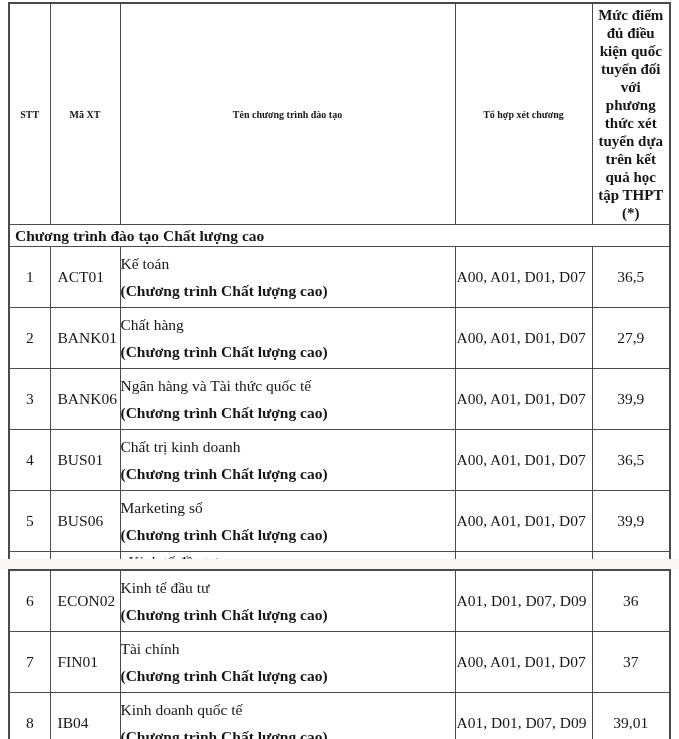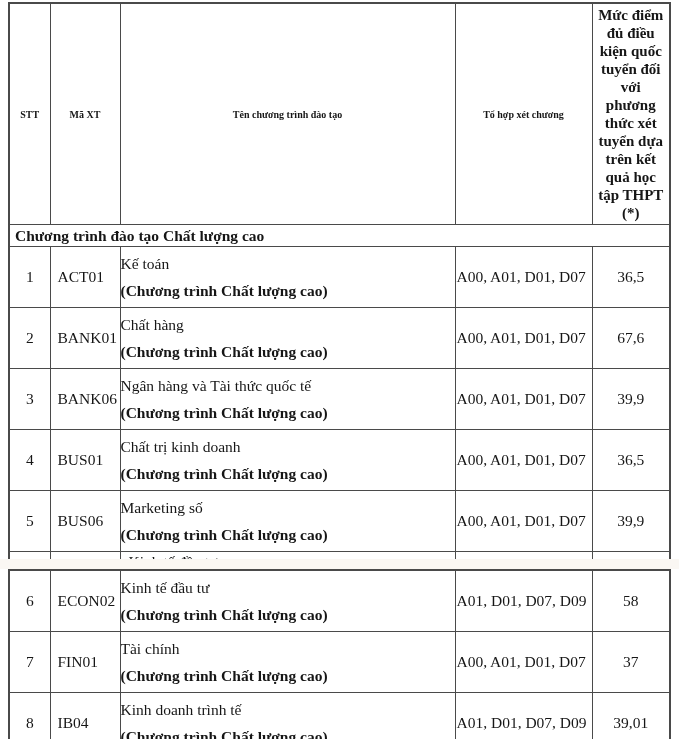--- a/index.html
+++ b/index.html
@@ -109,21 +109,21 @@
           <td class="td-score">36,5</td>
         </tr>
         <tr class="data-row">
           <td class="td-stt">2</td>
           <td class="td-code">BANK01</td>
           <td class="td-program">
             <div class="prog-name">Chất hàng</div>
             <div class="prog-sub">(Chương trình Chất lượng cao)</div>
           </td>
           <td class="td-tohop">A00, A01, D01, D07</td>
-          <td class="td-score">67,6</td>
+          <td class="td-score">27,9</td>
         </tr>
         <tr class="data-row">
           <td class="td-stt">3</td>
           <td class="td-code">BANK06</td>
           <td class="td-program">
             <div class="prog-name">Ngân hàng và Tài thức quốc tế</div>
             <div class="prog-sub">(Chương trình Chất lượng cao)</div>
           </td>
           <td class="td-tohop">A00, A01, D01, D07</td>
           <td class="td-score">39,9</td>
@@ -184,37 +184,37 @@
     </colgroup>
     <tbody>
         <tr class="data-row">
           <td class="td-stt">6</td>
           <td class="td-code">ECON02</td>
           <td class="td-program">
             <div class="prog-name">Kinh tế đầu tư</div>
             <div class="prog-sub">(Chương trình Chất lượng cao)</div>
           </td>
           <td class="td-tohop">A01, D01, D07, D09</td>
-          <td class="td-score">58</td>
+          <td class="td-score">36</td>
         </tr>
         <tr class="data-row">
           <td class="td-stt">7</td>
           <td class="td-code">FIN01</td>
           <td class="td-program">
             <div class="prog-name">Tài chính</div>
             <div class="prog-sub">(Chương trình Chất lượng cao)</div>
           </td>
           <td class="td-tohop">A00, A01, D01, D07</td>
           <td class="td-score">37</td>
         </tr>
         <tr class="data-row">
           <td class="td-stt">8</td>
           <td class="td-code">IB04</td>
           <td class="td-program">
-            <div class="prog-name">Kinh doanh trình tế</div>
+            <div class="prog-name">Kinh doanh quốc tế</div>
             <div class="prog-sub">(Chương trình Chất lượng cao)</div>
           </td>
           <td class="td-tohop">A01, D01, D07, D09</td>
           <td class="td-score">39,01</td>
         </tr>
       </tbody>
 
   </table>
 </div>
 

